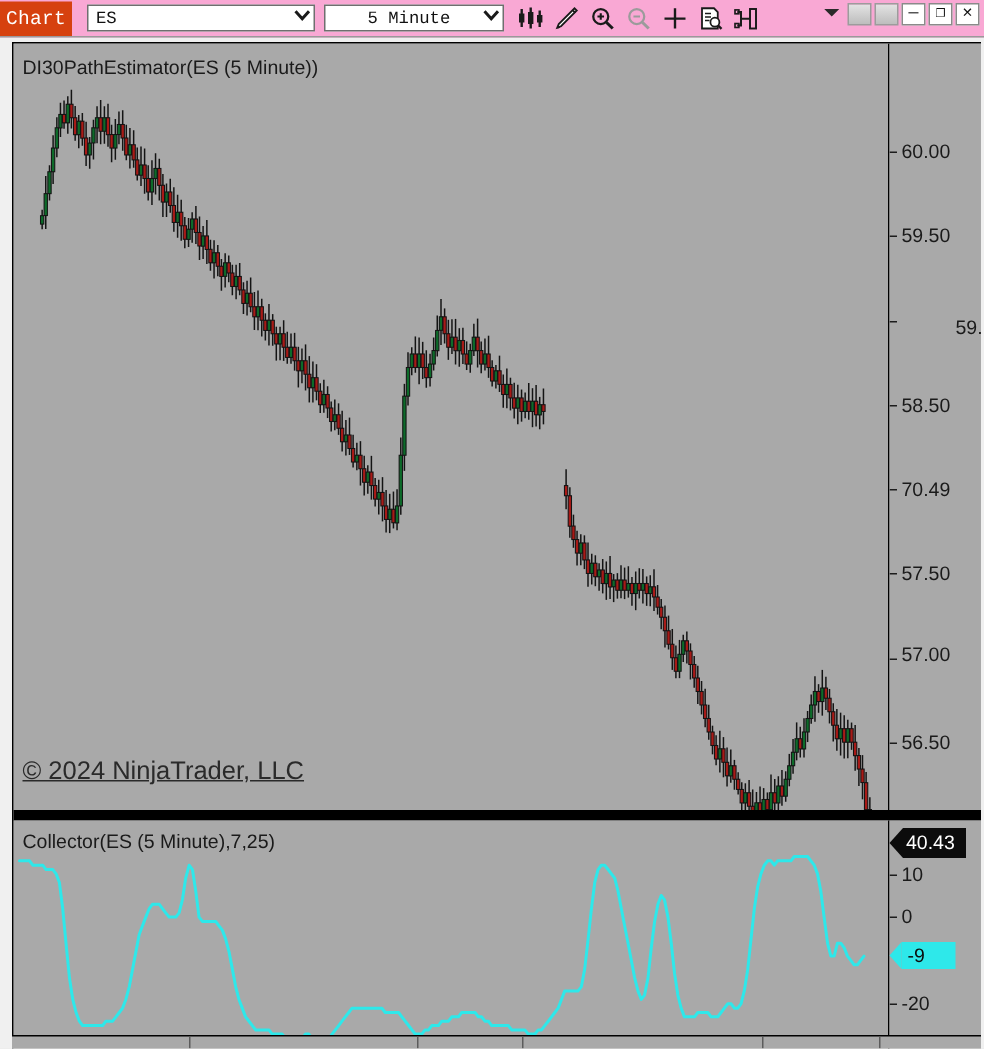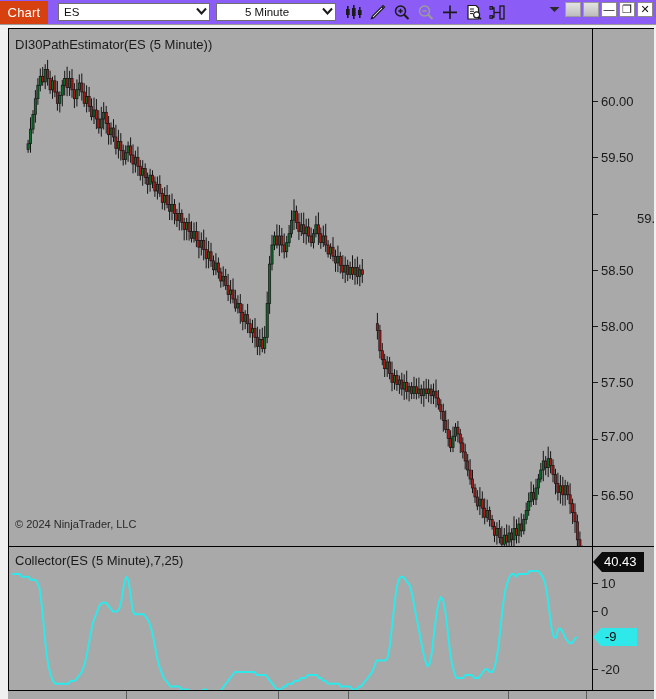--- a/index.html
+++ b/index.html
@@ -19,24 +19,25 @@
     height: 699px;
     background: #f0f0f0;
     overflow: hidden;
   }
 
   
   #toolbar {
     position: absolute;
     left: 0; top: 0;
     width: 656px; height: 24px;
-    background: #8b5cf6;
+    background: #f9a8d4;
     border-bottom: 1px solid #9a9a9a;
     display: flex;
     align-items: center;
+    font-family: Liberation Mono, monospace;
   }
   .chart-tab {
     width: 48px;
     height: 23px;
     background: #d6410f;
     color: #ffffff;
     font-size: 13px;
     display: flex;
     align-items: center;
     justify-content: center;
@@ -96,21 +97,21 @@
     position: absolute;
     left: 8px; top: 28px;
     width: 646px; height: 671px;
     background: #a9a9a9;
     border-left: 1px solid #000;
     border-top: 1px solid #000;
     box-sizing: border-box;
     overflow: hidden;
   }
   .panel { position: absolute; left: 0; box-sizing: border-box; }
-  #price-panel { top: 0; width: 646px; height: 518px; border-bottom: 1px solid #000000; }
+  #price-panel { top: 0; width: 646px; height: 518px; border-bottom: 7px solid #000000; }
   #ind-panel   { top: 518px; width: 646px; height: 153px; }
 
   .plot-area {
     position: absolute;
     left: 0; top: 0;
     width: 583px;
     height: 100%;
     background: #a9a9a9;
     border-right: 1px solid #000;
     overflow: hidden;
@@ -144,24 +145,25 @@
     white-space: nowrap;
     z-index: 5;
   }
   #price-title { top: 8px; }
   #ind-title   { top: 6px; }
 
   #copyright {
     position: absolute;
     left: 6px;
     bottom: 16px;
-    font-size: 11px;
+    font-size: 17px;
     color: #2a2a2a;
     white-space: nowrap;
     z-index: 5;
+    text-decoration: underline;
   }
 
   
   #price-marker {
     position: absolute;
     left: 584px;
     height: 20px;
     display: flex;
     align-items: center;
     z-index: 9;
@@ -809,21 +811,21 @@
       <div class="axis-area" id="price-axis">
           <div class="tick" style="top: 72px;"></div>
           <div class="tlabel" style="top: 72px;">60.00</div>
           <div class="tick" style="top: 128.25px;"></div>
           <div class="tlabel" style="top: 128.25px;">59.50</div>
           <div class="tick" style="top: 184.5px;"></div>
           <div class="tlabel" style="top: 189px; margin-left: 36px;">59.00</div>
           <div class="tick" style="top: 240.75px;"></div>
           <div class="tlabel" style="top: 240.75px;">58.50</div>
           <div class="tick" style="top: 297px;"></div>
-          <div class="tlabel" style="top: 297px;">58.00</div>
+          <div class="tlabel" style="top: 297px;">70.49</div>
           <div class="tick" style="top: 353.25px;"></div>
           <div class="tlabel" style="top: 353.25px;">57.50</div>
           <div class="tick" style="top: 409.5px;"></div>
           <div class="tlabel" style="top: 407px;">57.00</div>
           <div class="tick" style="top: 465.75px;"></div>
           <div class="tlabel" style="top: 465.75px;">56.50</div>
           <div class="tlabel" style="top: 522px;">56.00</div>
         </div>
 
       <div id="price-marker" style="top: 533.25px;">

